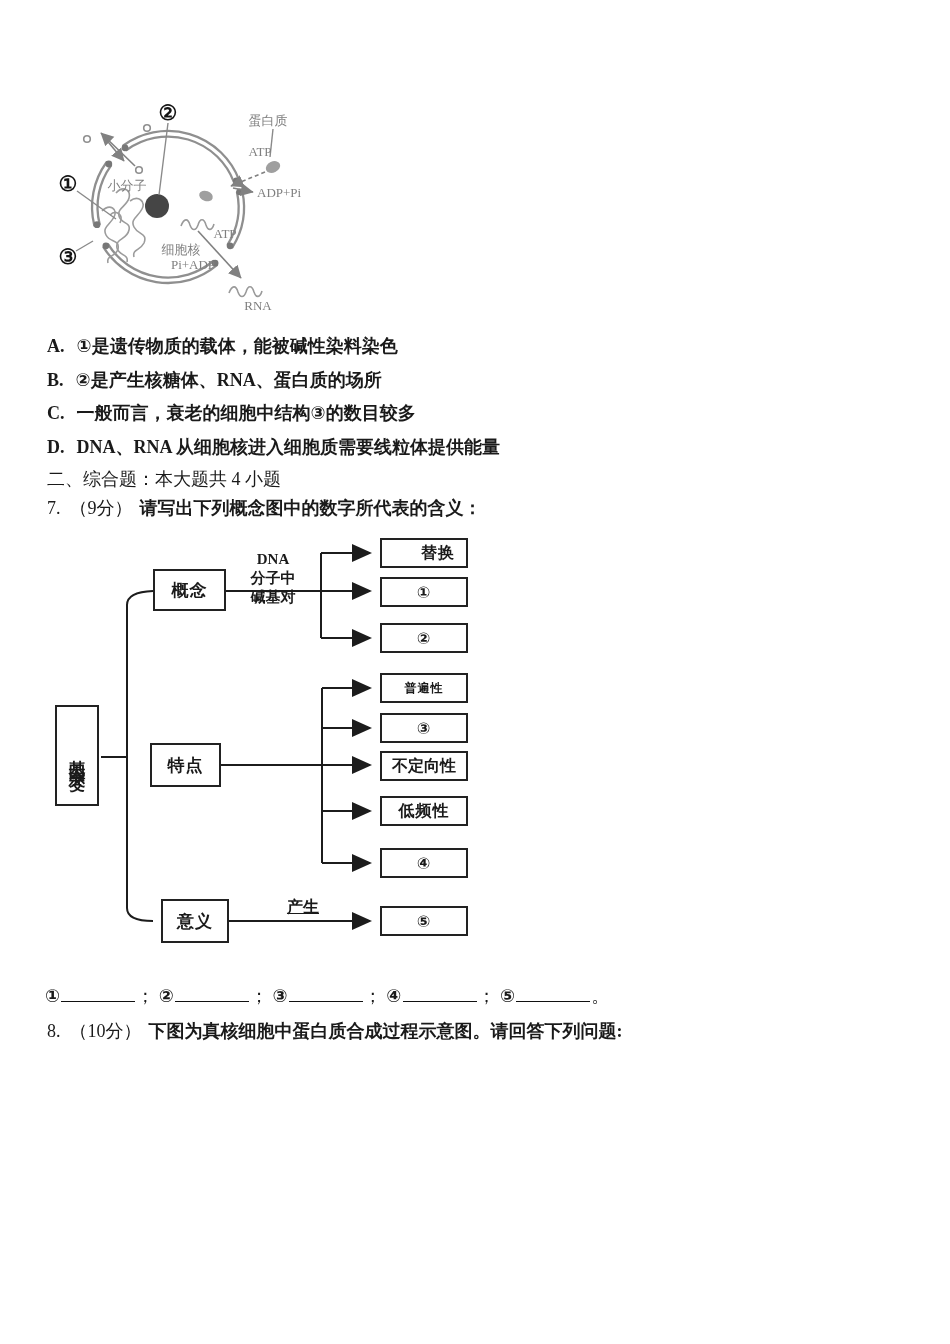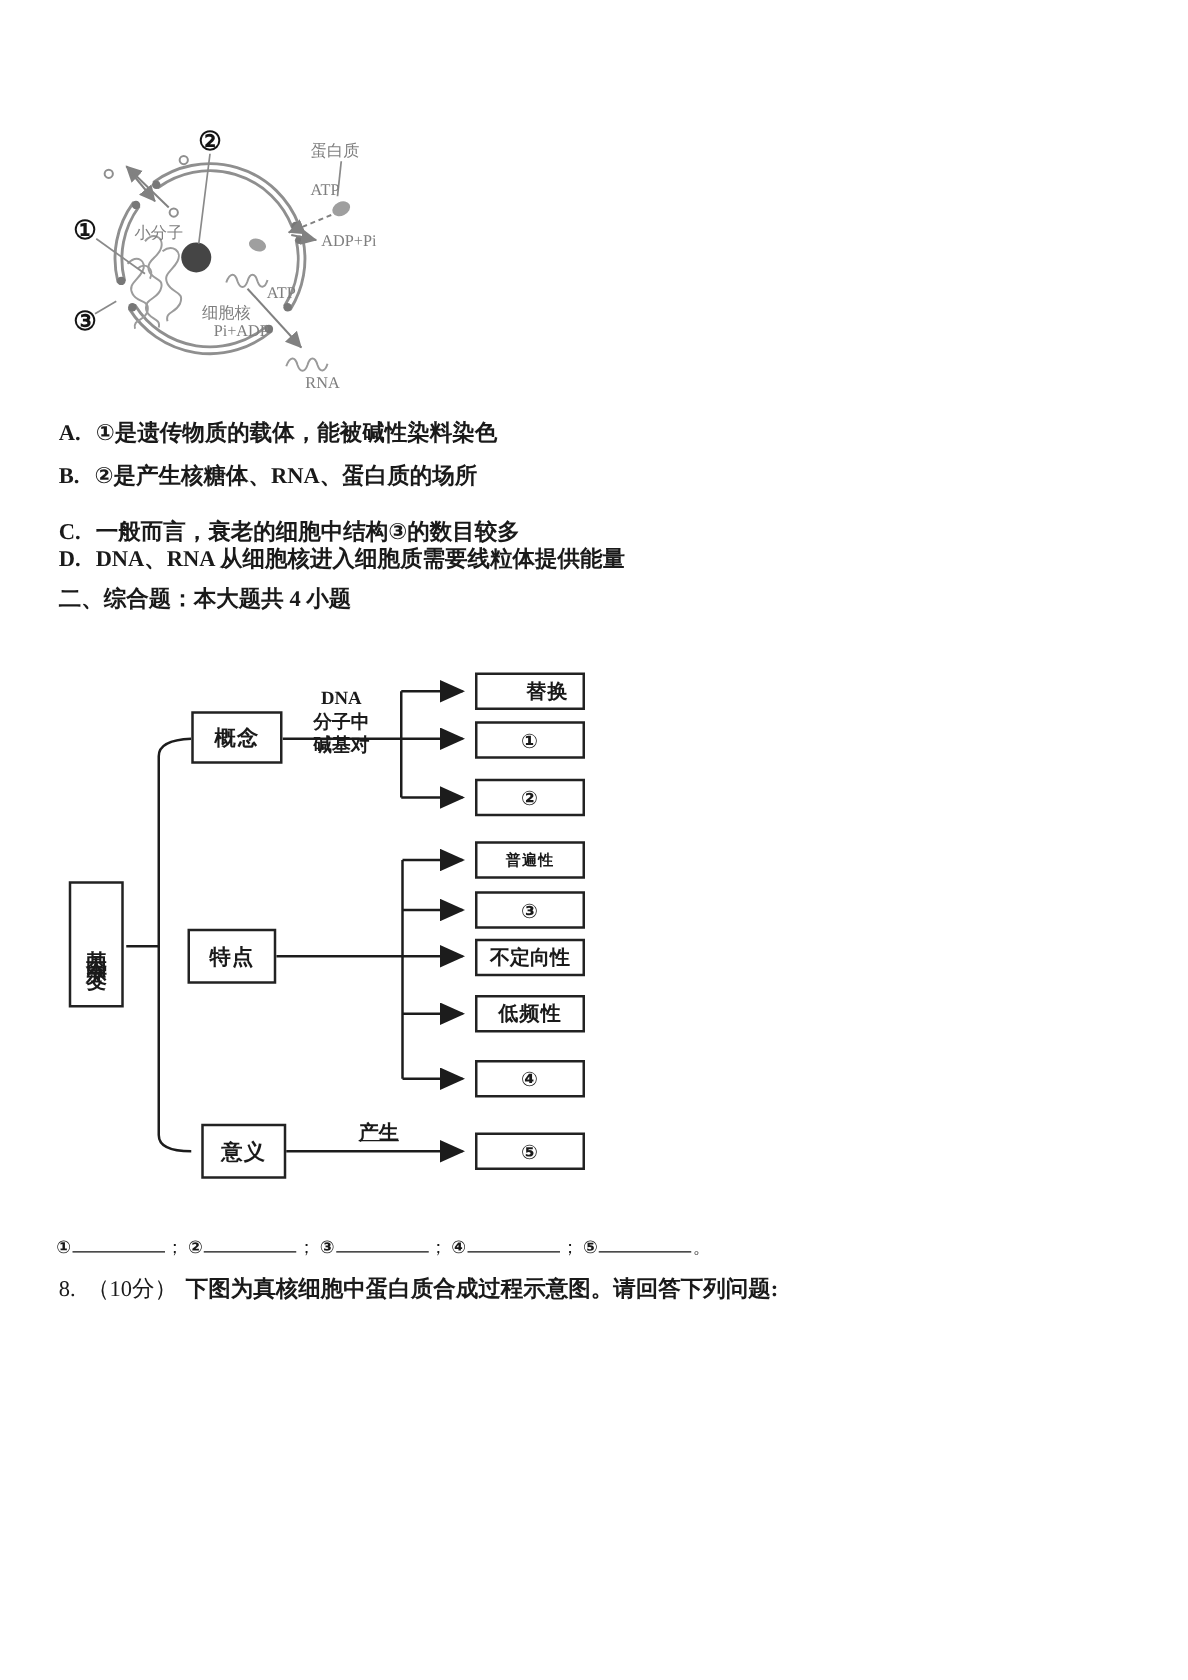--- a/index.html
+++ b/index.html
@@ -6,27 +6,27 @@
   .page{
     position:relative;width:950px;height:1344px;background:#ffffff;
     margin:0 auto;overflow:hidden;
     font-family:"Liberation Serif","DejaVu Serif","DejaVu Sans",serif;
     color:#1a1a1a;
   }
   .abs{position:absolute;}
   
   .opt{left:47px;font-size:18px;font-weight:bold;white-space:nowrap;}
   .opt .lab{margin-right:12px;}
-  .sec-title{left:47px;top:467px;font-size:18px;font-weight:bold;white-space:nowrap;}
+  .sec-title{left:47px;top:467px;font-size:18px;font-weight:normal;white-space:nowrap;}
   .qrow{left:47px;font-size:18px;white-space:nowrap;}
   .qrow .qnum{font-weight:normal;margin-right:9px;}
   .qrow .qscore{font-weight:normal;margin-right:7px;}
   .qrow .qtext{font-weight:bold;}
   
-  .blanks{left:45px;top:982px;font-size:14px;white-space:nowrap;}
+  .blanks{left:45px;top:982px;font-size:18px;white-space:nowrap;}
   .circ{font-family:"DejaVu Sans",sans-serif;font-weight:bold;}
   .blank{display:inline-block;width:74px;height:19px;border-bottom:1.6px solid #111;margin:0 1px;}
   
   .cmap{left:40px;top:520px;width:460px;height:432px;}
   .cmap svg{position:absolute;left:0;top:0;}
   .cbox{
     position:absolute;border:2px solid #222;background:#fff;
     display:flex;align-items:center;justify-content:center;
     font-size:17px;font-weight:bold;box-sizing:border-box;letter-spacing:1px;
   }
@@ -120,29 +120,32 @@
     <text class="glabel" x="185" y="143" text-anchor="middle">ATP</text>
     <text class="glabel" x="218" y="215" text-anchor="middle">RNA</text>
   </svg>
 
   <div class="abs opt" style="top:334px;">
     <span class="lab">A.</span><span>①是遗传物质的载体，能被碱性染料染色</span>
   </div>
   <div class="abs opt" style="top:368px;">
     <span class="lab">B.</span><span>②是产生核糖体、RNA、蛋白质的场所</span>
   </div>
-  <div class="abs opt" style="top:401px;margin-top:12px;">
+  <div class="abs opt" style="top:401px;">
     <span class="lab">C.</span><span>一般而言，衰老的细胞中结构③的数目较多</span>
   </div>
   <div class="abs opt" style="top:435px;">
     <span class="lab">D.</span><span>DNA、RNA 从细胞核进入细胞质需要线粒体提供能量</span>
   </div>
 
   <div class="abs sec-title">二、综合题：本大题共 4 小题</div>
 
+  <div class="abs qrow" style="top:496px;">
+    <span class="qnum">7.</span><span class="qscore">（9分）</span><span class="qtext">请写出下列概念图中的数字所代表的含义：</span>
+  </div>
 
   <div class="abs cmap">
     <svg width="460" height="432" viewBox="0 0 460 432">
       <defs>
         <marker id="bah" viewBox="0 0 10 9" refX="9" refY="4.5" markerWidth="10" markerHeight="9" orient="auto">
           <path d="M0,0 L10,4.5 L0,9 z" fill="#1c1c1c"></path>
         </marker>
       </defs>
       <g stroke="#1c1c1c" stroke-width="2" fill="none">
         <path d="M113,71 Q87,72 87,85 L87,388 Q87,401 113,401"></path>

